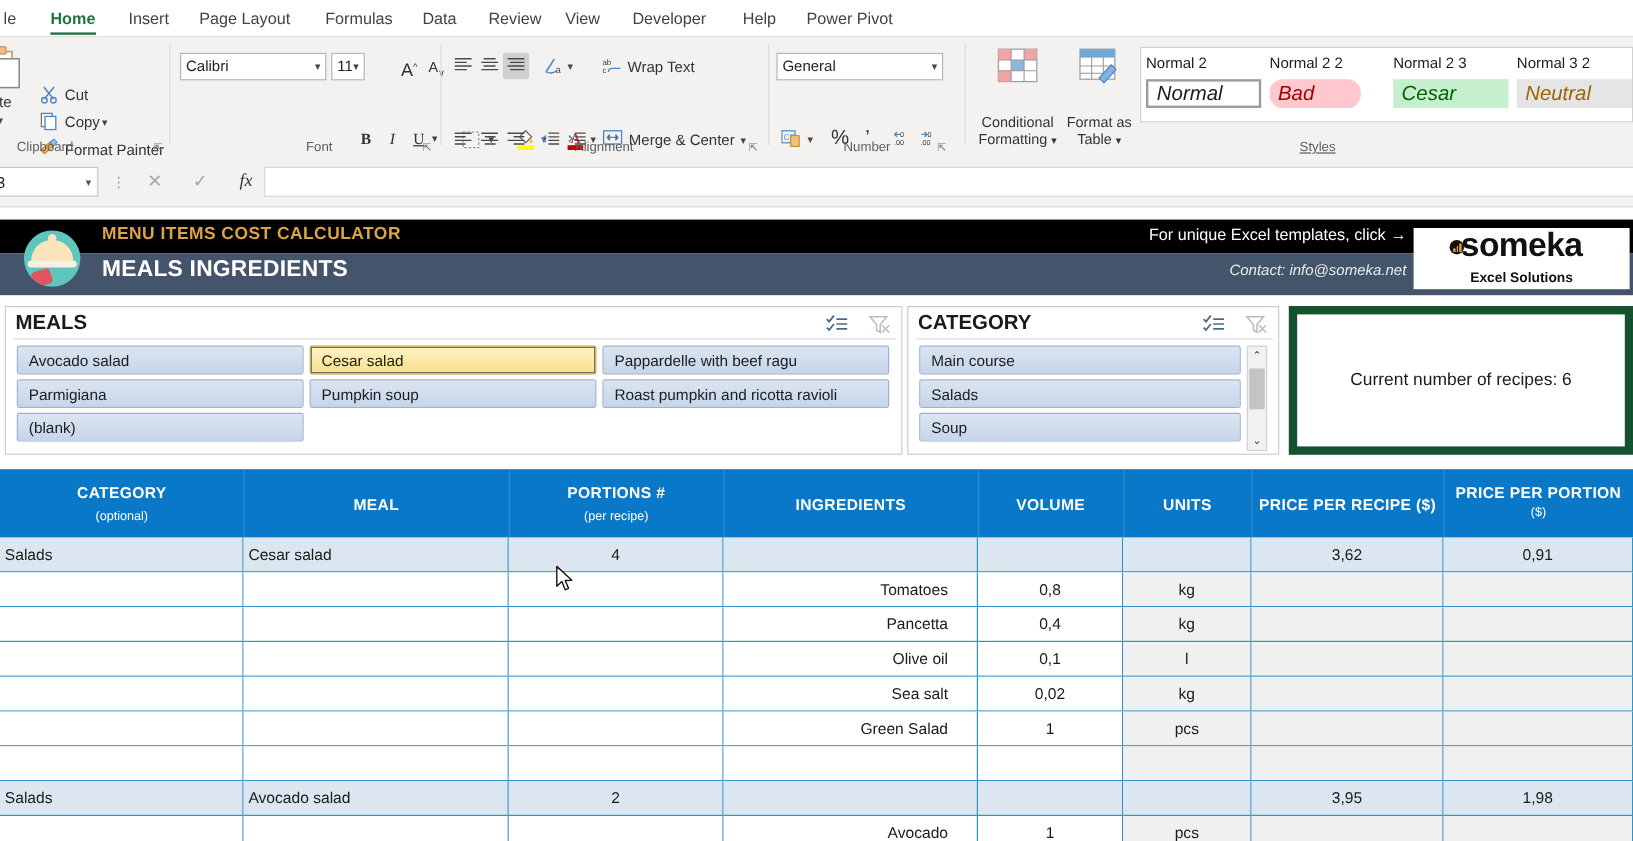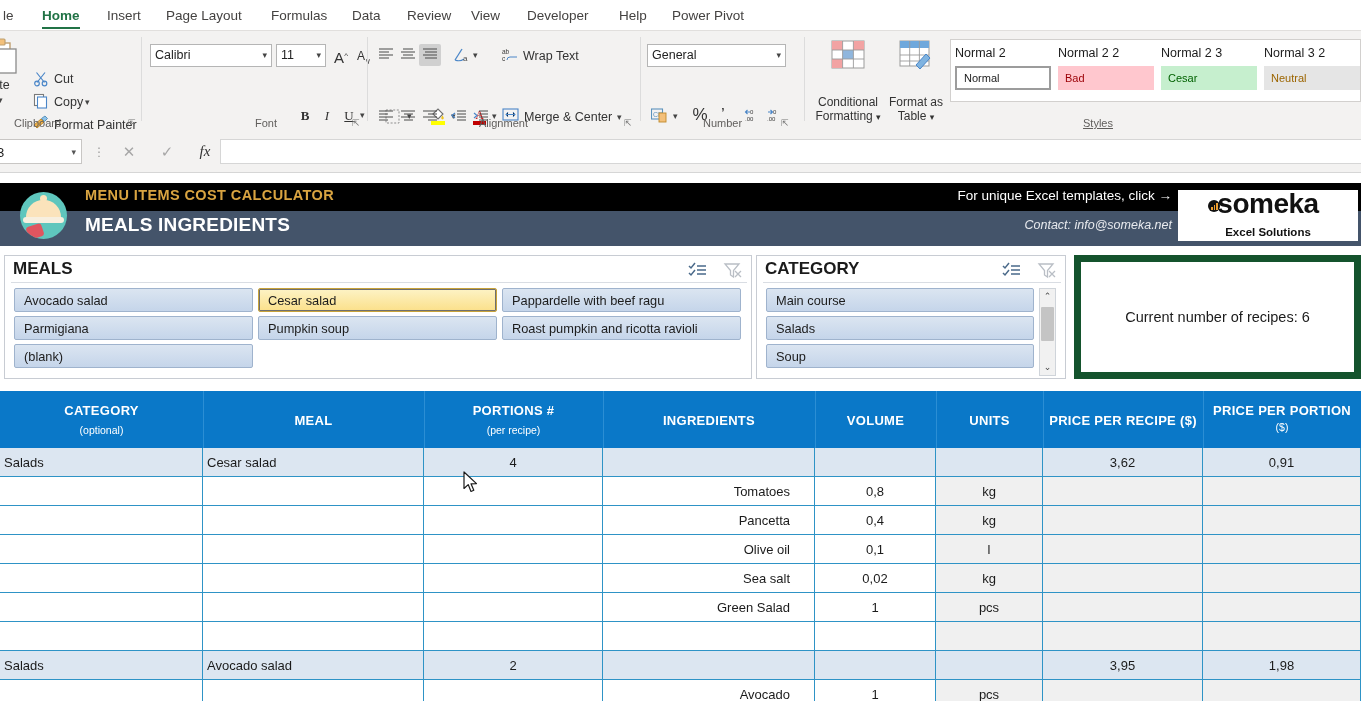--- a/index.html
+++ b/index.html
@@ -55,21 +55,21 @@
   }
   .btn-sq.pressed { background:#d0d0d0; border-radius:2px; }
 
   
   #styles-gallery {
     position:absolute; background:#fff; border:1px solid #d2d0ce;
   }
   .style-name { position:absolute; font-size:12.5px; color:#1b1b1b; white-space:nowrap; }
   .style-chip {
     position:absolute; height:24px; line-height:24px; padding-left:7px;
-    font-size:11px; white-space:nowrap; overflow:hidden;
+    font-size:17px; white-space:nowrap; overflow:hidden;font-style:italic;
   }
 
   
   #formulabar { position:absolute; left:0; top:131px; width:1361px; height:42px;
     background:#f3f2f1; border-bottom:1px solid #d6d6d6; }
   #namebox {
     position:absolute; left:-10px; top:8px; width:92px; height:25px;
     background:#fff; border:1px solid #c8c6c4; font-size:13px; color:#222;
     line-height:25px; padding-left:6px;
   }
@@ -263,21 +263,21 @@
       <div class="rgroup-label" style="text-align:left; left:14px;">Clipboard</div>
       <div class="dlauncher" style="left:128px;">⇱</div>
     </div>
     <div class="rsep" style="left:141px;"></div>
 
     <div class="rgroup" id="g-font" style="left:146px; width:216px;">
       <div class="ctl" style="left:4px; top:13px; width:122px; height:23px;">
         <span>Calibri</span>
         <span class="chev">▾</span>
       </div>
-      <div class="ctl" style="left:130px; top:13px; width:50px; height:23px;">
+      <div class="ctl" style="left:130px; top:13px; width:28px; height:23px;">
         <span>11</span>
         <span class="chev">▾</span>
       </div>
       <div class="btn-sq" style="left:184px; top:14px; width:22px; height:22px; line-height:22px;">
         <span style="font-size:15px;">A</span><sup style="font-size:8px;">^</sup>
       </div>
       <div class="btn-sq" style="left:207px; top:14px; width:22px; height:22px; line-height:22px;">
         <span style="font-size:12px;">A</span><sub style="font-size:8px;">∨</sub>
       </div>
 
@@ -465,21 +465,21 @@
       </div>
       <div class="ritem" style="left:80px; top:64px; width:56px; white-space:normal; text-align:center; line-height:14px; font-size:12px;">
         <span>Format as Table</span>
         <span style="font-size:9px;">▾</span>
       </div>
 
       <div id="styles-gallery" style="left:142px; top:8px; width:411px; height:63px;">
           <div class="style-name" style="left: 4px; top: 6px;">Normal 2</div>
           <div class="style-chip" style="left: 4px; top: 26px; width: 96px; background: rgb(255, 255, 255); color: rgb(27, 27, 27); border: 2px solid rgb(156, 156, 156); line-height: 20px;"><span>Normal</span></div>
           <div class="style-name" style="left: 107px; top: 6px;">Normal 2 2</div>
-          <div class="style-chip" style="left: 107px; top: 26px; width: 96px; background: rgb(255, 199, 206); color: rgb(156, 0, 6);"><span>Bad</span></div>
+          <div class="style-chip" style="left: 107px; top: 26px; width: 76px; background: rgb(255, 199, 206); color: rgb(156, 0, 6); border-radius: 11px;"><span>Bad</span></div>
           <div class="style-name" style="left: 210px; top: 6px;">Normal 2 3</div>
           <div class="style-chip" style="left: 210px; top: 26px; width: 96px; background: rgb(198, 239, 206); color: rgb(0, 97, 0);"><span>Cesar</span></div>
           <div class="style-name" style="left: 313px; top: 6px;">Normal 3 2</div>
           <div class="style-chip" style="left: 313px; top: 26px; width: 96px; background: #e5e5e5; color: rgb(156, 101, 0);"><span>Neutral</span></div>
         </div>
 
       <div class="rgroup-label" style="left:80px; width:420px;text-decoration:underline;">Styles</div>
     </div>
 
   </div>

